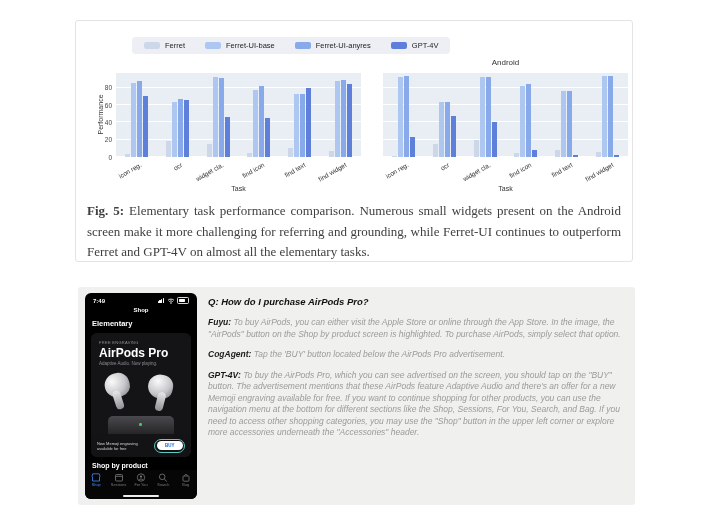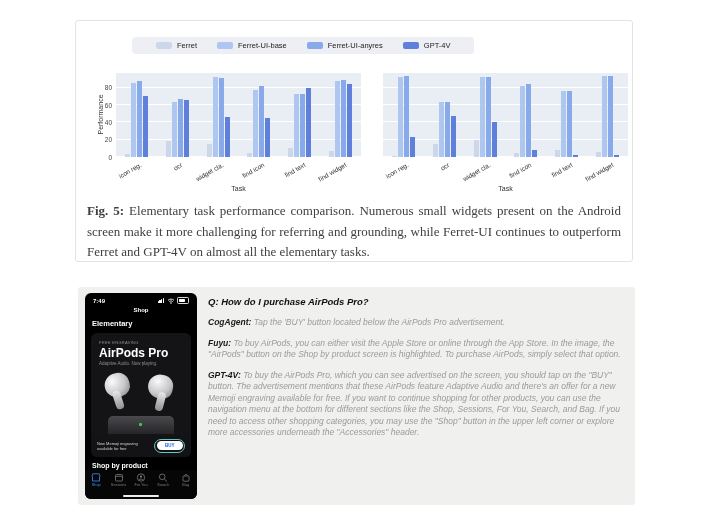--- a/index.html
+++ b/index.html
@@ -2,21 +2,21 @@
 <html><head>
 <meta charset="utf-8">
 <style>
   html,body{margin:0;padding:0;background:#ffffff;}
   body{width:710px;height:524px;position:relative;font-family:"Liberation Sans",sans-serif;overflow:hidden;}
 
   
   .figure-card{position:absolute;left:75px;top:20px;width:556px;height:240px;background:#fff;
     border:1px solid #e3e3e3;border-radius:3px;}
   .legend{position:absolute;left:56px;top:16px;display:inline-flex;align-items:center;gap:20px;
-    background:#edeff5;border-radius:4px;padding:4px 24px;}
+    background:#edeff5;border-radius:4px;padding:4px 12px;}
   .legend-item{display:flex;align-items:center;gap:5px;}
   .legend-swatch{width:16px;height:7px;border-radius:2px;}
   .legend-label{font-size:7.5px;color:#222;}
 
   .subplot{position:absolute;top:52px;width:245px;height:84px;}
   .subplot .plot{position:absolute;inset:0;background:#e9edf4;overflow:visible;}
   .gridline{position:absolute;left:0;right:0;height:1px;background:#ffffff;}
   .bar{position:absolute;bottom:0;width:5px;}
   .ytick{position:absolute;left:-21px;width:17px;text-align:right;font-size:6.5px;color:#444;}
   .xtick{position:absolute;font-size:6.5px;color:#333;white-space:nowrap;
@@ -146,20 +146,21 @@
         <div class="bar" style="left: 213.083px; height: 6.06186px; background: rgb(204, 216, 234);"></div>
         <div class="bar" style="left: 219.083px; height: 76.2062px; background: rgb(174, 199, 241);"></div>
         <div class="bar" style="left: 225.083px; height: 77.0722px; background: rgb(136, 169, 234);"></div>
         <div class="bar" style="left: 231.083px; height: 72.7423px; background: rgb(95, 128, 218);"></div>
         <div class="xtick" style="left: 227.583px; top: 88px;">find widget</div>
       </div>
     <div class="sp-xlabel">Task</div>
   </div>
 
   <div class="subplot" style="left:307px;">
+    <div class="sp-title">Android</div>
     <div class="plot">
         <div class="gridline" style="bottom: 0px;"></div>
         <div class="gridline" style="bottom: 17.3196px;"></div>
         <div class="gridline" style="bottom: 34.6392px;"></div>
         <div class="gridline" style="bottom: 51.9588px;"></div>
         <div class="gridline" style="bottom: 69.2784px;"></div>
         <div class="bar" style="left: 8.91667px; height: 0.865979px; background: rgb(204, 216, 234);"></div>
         <div class="bar" style="left: 14.9167px; height: 79.6701px; background: rgb(174, 199, 241);"></div>
         <div class="bar" style="left: 20.9167px; height: 80.5361px; background: rgb(136, 169, 234);"></div>
         <div class="bar" style="left: 26.9167px; height: 19.9175px; background: rgb(95, 128, 218);"></div>
@@ -286,25 +287,25 @@
           </svg>
         <span class="tab-label">Bag</span>
       </div>
     </div>
     <div class="home-indicator"></div>
   </div>
 
   <div class="qa-text">
     <div class="qa-question">Q: How do I purchase AirPods Pro?</div>
     <div class="qa-block">
+      <span class="qa-speaker">Fuyu:</span>
+      <span>To buy AirPods, you can either visit the Apple Store or online through the App Store. In the image, the "AirPods" button on the Shop by product screen is highlighted. To purchase AirPods, simply select that option.</span>
+    </div>
+    <div class="qa-block">
       <span class="qa-speaker">CogAgent:</span>
       <span>Tap the 'BUY' button located below the AirPods Pro advertisement.</span>
-    </div>
-    <div class="qa-block">
-      <span class="qa-speaker">Fuyu:</span>
-      <span>To buy AirPods, you can either visit the Apple Store or online through the App Store. In the image, the "AirPods" button on the Shop by product screen is highlighted. To purchase AirPods, simply select that option.</span>
     </div>
     <div class="qa-block">
       <span class="qa-speaker">GPT-4V:</span>
       <span>To buy the AirPods Pro, which you can see advertised on the screen, you should tap on the "BUY" button. The advertisement mentions that these AirPods feature Adaptive Audio and there's an offer for a new Memoji engraving available for free. If you want to continue shopping for other products, you can use the navigation menu at the bottom for different sections like the Shop, Sessions, For You, Search, and Bag. If you need to access other shopping categories, you may use the "Shop" button in the upper left corner or explore more accessories underneath the "Accessories" header.</span>
     </div>
   </div>
 </div>
 
 </body></html>

